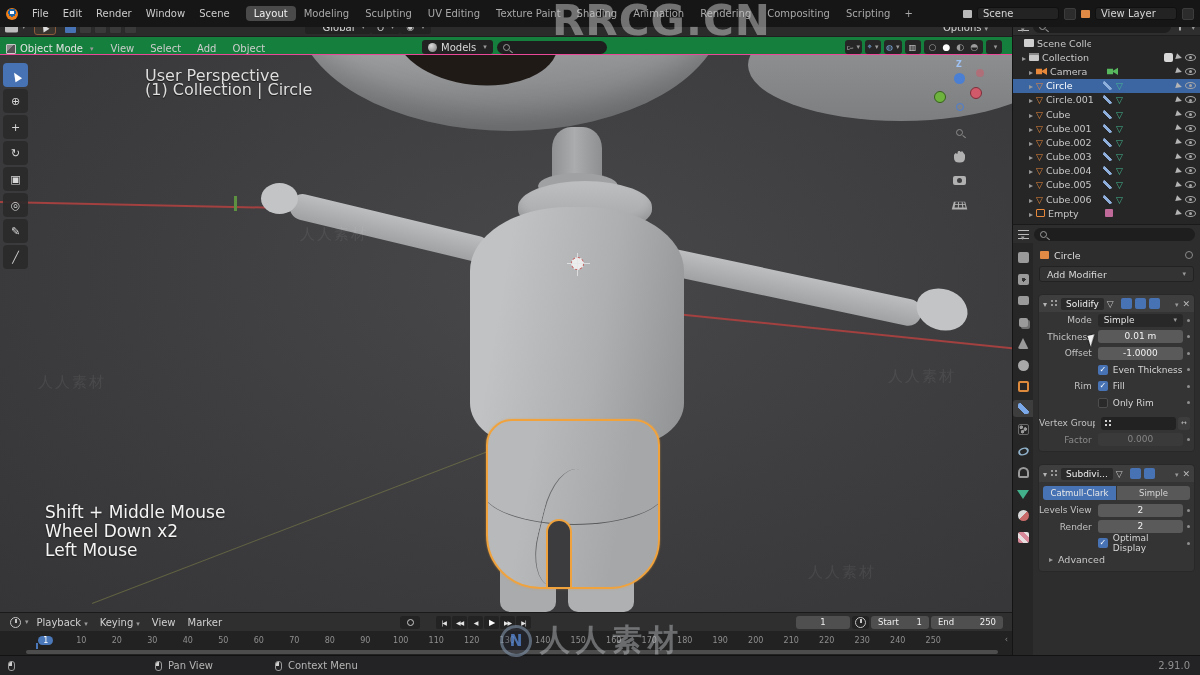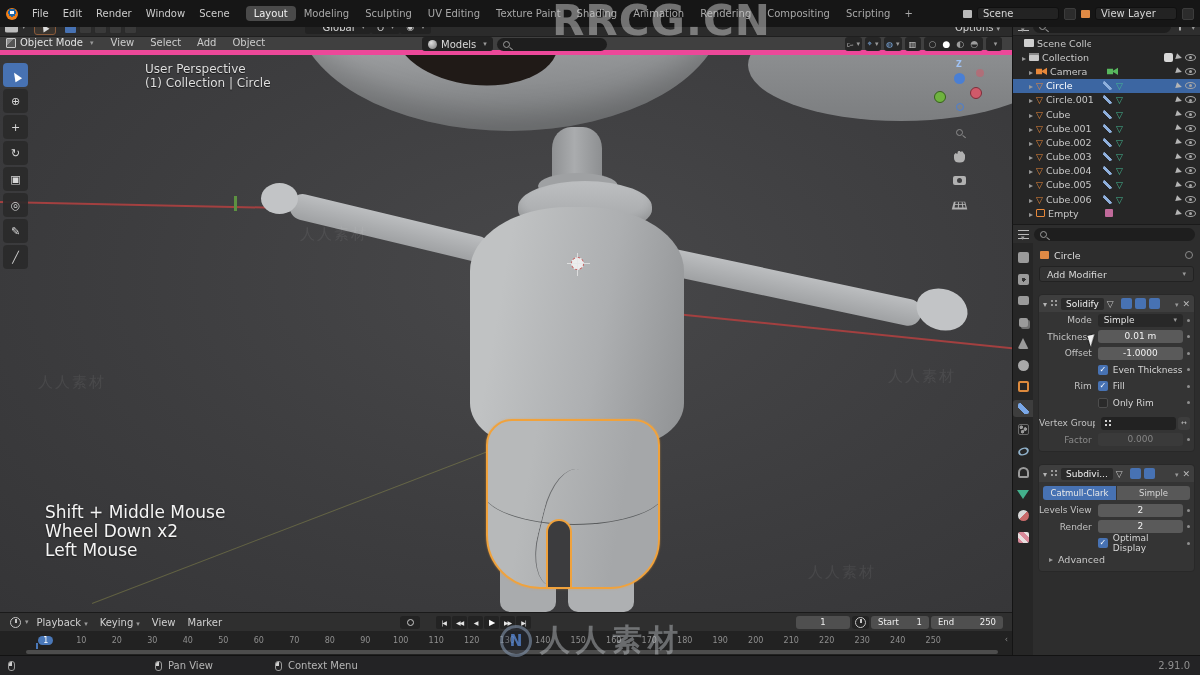--- a/index.html
+++ b/index.html
@@ -29,41 +29,41 @@
   .ed-ic{width:13px;height:11px;background:#bdbdbd;border-radius:2px;clip-path:polygon(0 30%,50% 0,100% 30%,100% 100%,0 100%)}
   .toolbox{width:22px;height:16px;border:1px solid #8a5a3a;border-radius:3px;background:#3a342e;margin-left:8px;display:flex;align-items:center;justify-content:center;color:#ddd;font-size:9px}
   .selmodes{display:flex;gap:2px;margin-left:8px}
   .sm{width:13px;height:13px;border-radius:2px;background:#3a3a3a;border:1px solid #2a2a2a}
   .sm.on{background:#4772b3}
   .orient{display:flex;align-items:center;margin-left:168px;gap:0}
   .pillbtn{display:flex;align-items:center;height:14px;background:#222222;border-radius:3px;padding:0 6px;gap:4px;color:#d8d8d8}
   .ax{display:inline-block;width:8px;height:8px;background:linear-gradient(90deg,transparent 45%,#cccccc 45% 55%,transparent 55%),linear-gradient(0deg,transparent 45%,#cccccc 45% 55%,transparent 55%)}
   .magnet{color:#c9c9c9;font-size:9px;transform:rotate(180deg);display:inline-block}
   .propedit{color:#c9c9c9;font-size:9px}
-  #ts .opts{margin-left:auto;margin-right:12px;color:#d2d2d2}
-  
-  #vh{position:absolute;left:0;top:37px;width:1012px;height:18px;background:#404040;border-bottom:5px solid #ec4899;display:flex;align-items:flex-start;z-index:20}
+  #ts .opts{margin-left:auto;margin-right:24px;color:#d2d2d2}
+  
+  #vh{position:absolute;left:0;top:37px;width:1012px;height:18px;background:#15803d;border-bottom:1px solid #ec4899;display:flex;align-items:flex-end;z-index:20}
   .mode{display:flex;align-items:center;gap:4px;margin-left:6px;color:#e0e0e0}
   .cube-ic{width:10px;height:10px;border:1px solid #c9c9c9;border-radius:1px;background:linear-gradient(135deg,#8a8a8a 40%,#555 40%)}
   #vh .menus{margin-left:10px;gap:2px}
   .assets{display:flex;align-items:center;margin-left:150px;gap:4px}
   .sph-ic{width:9px;height:9px;border-radius:50%;background:radial-gradient(circle at 35% 30%,#ddd,#777)}
   .srch{display:flex;align-items:center;height:13px;background:#1e1e1e;border-radius:8px;padding:0 6px;gap:4px}
   .srch.w110{width:110px}
   .mag{position:relative;width:7px;height:7px;border:1.4px solid #9a9a9a;border-radius:50%}
   .mag::after{content:"";position:absolute;left:5px;top:6px;width:4px;height:1.4px;background:#9a9a9a;transform:rotate(40deg)}
   .vh-right{margin-left:auto;display:flex;align-items:center;gap:3px;margin-right:10px}
   .hbtn{display:flex;align-items:center;justify-content:center;height:14px;min-width:16px;background:#262626;border-radius:3px;color:#cfcfcf;font-size:8px;padding:0 2px}
   .hbtn.blue{color:#7fb0e8}
   .shadegrp{display:flex;background:#262626;border-radius:3px;padding:0 2px;height:14px;align-items:center}
   .shg{font-size:9px;color:#9d9d9d;padding:0 3px}
   .shg.on{color:#ffffff}
   
   #vp{position:absolute;left:0;top:55px;width:1012px;height:557px;overflow:hidden;background:radial-gradient(ellipse at 55% 40%,#48484a 0%,#3d3d3f 55%,#353537 100%);z-index:1}
-  .vptext{position:absolute;left:145px;top:7px;color:#dededе;color:#dedede;font-size:12px;text-shadow:0 1px 1px rgba(0,0,0,.6);line-height:14px}
+  .vptext{position:absolute;left:145px;top:14px;color:#dededе;color:#dedede;font-size:16px;text-shadow:0 1px 1px rgba(0,0,0,.6);line-height:14px}
   .hints{position:absolute;left:45px;top:448px;font-size:17px;color:#f4f4f4;text-shadow:0 1px 2px rgba(0,0,0,.55);line-height:1.12;z-index:8}
   
   #tbar{position:absolute;left:3px;top:8px;display:flex;flex-direction:column;gap:2px;z-index:9}
   .tbtn{width:25px;height:24px;border-radius:4px;background:rgba(42,42,42,.92);display:flex;align-items:center;justify-content:center;color:#d8d8d8;font-size:11px}
   .tbtn.active{background:#4772b3;color:#fff}
   .t-select .g{display:inline-block;transform:rotate(-32deg) scaleY(1.15);font-size:10px}
   .t-measure .g{color:#cfcfcf}
   
   .ch{position:absolute;z-index:2}
   .head{left:295px;top:-172px;width:430px;height:248px;border-radius:50%;background:linear-gradient(175deg,#a2a4a6 55%,#7e8082 92%);box-shadow:inset 0 -18px 28px rgba(0,0,0,.18)}

